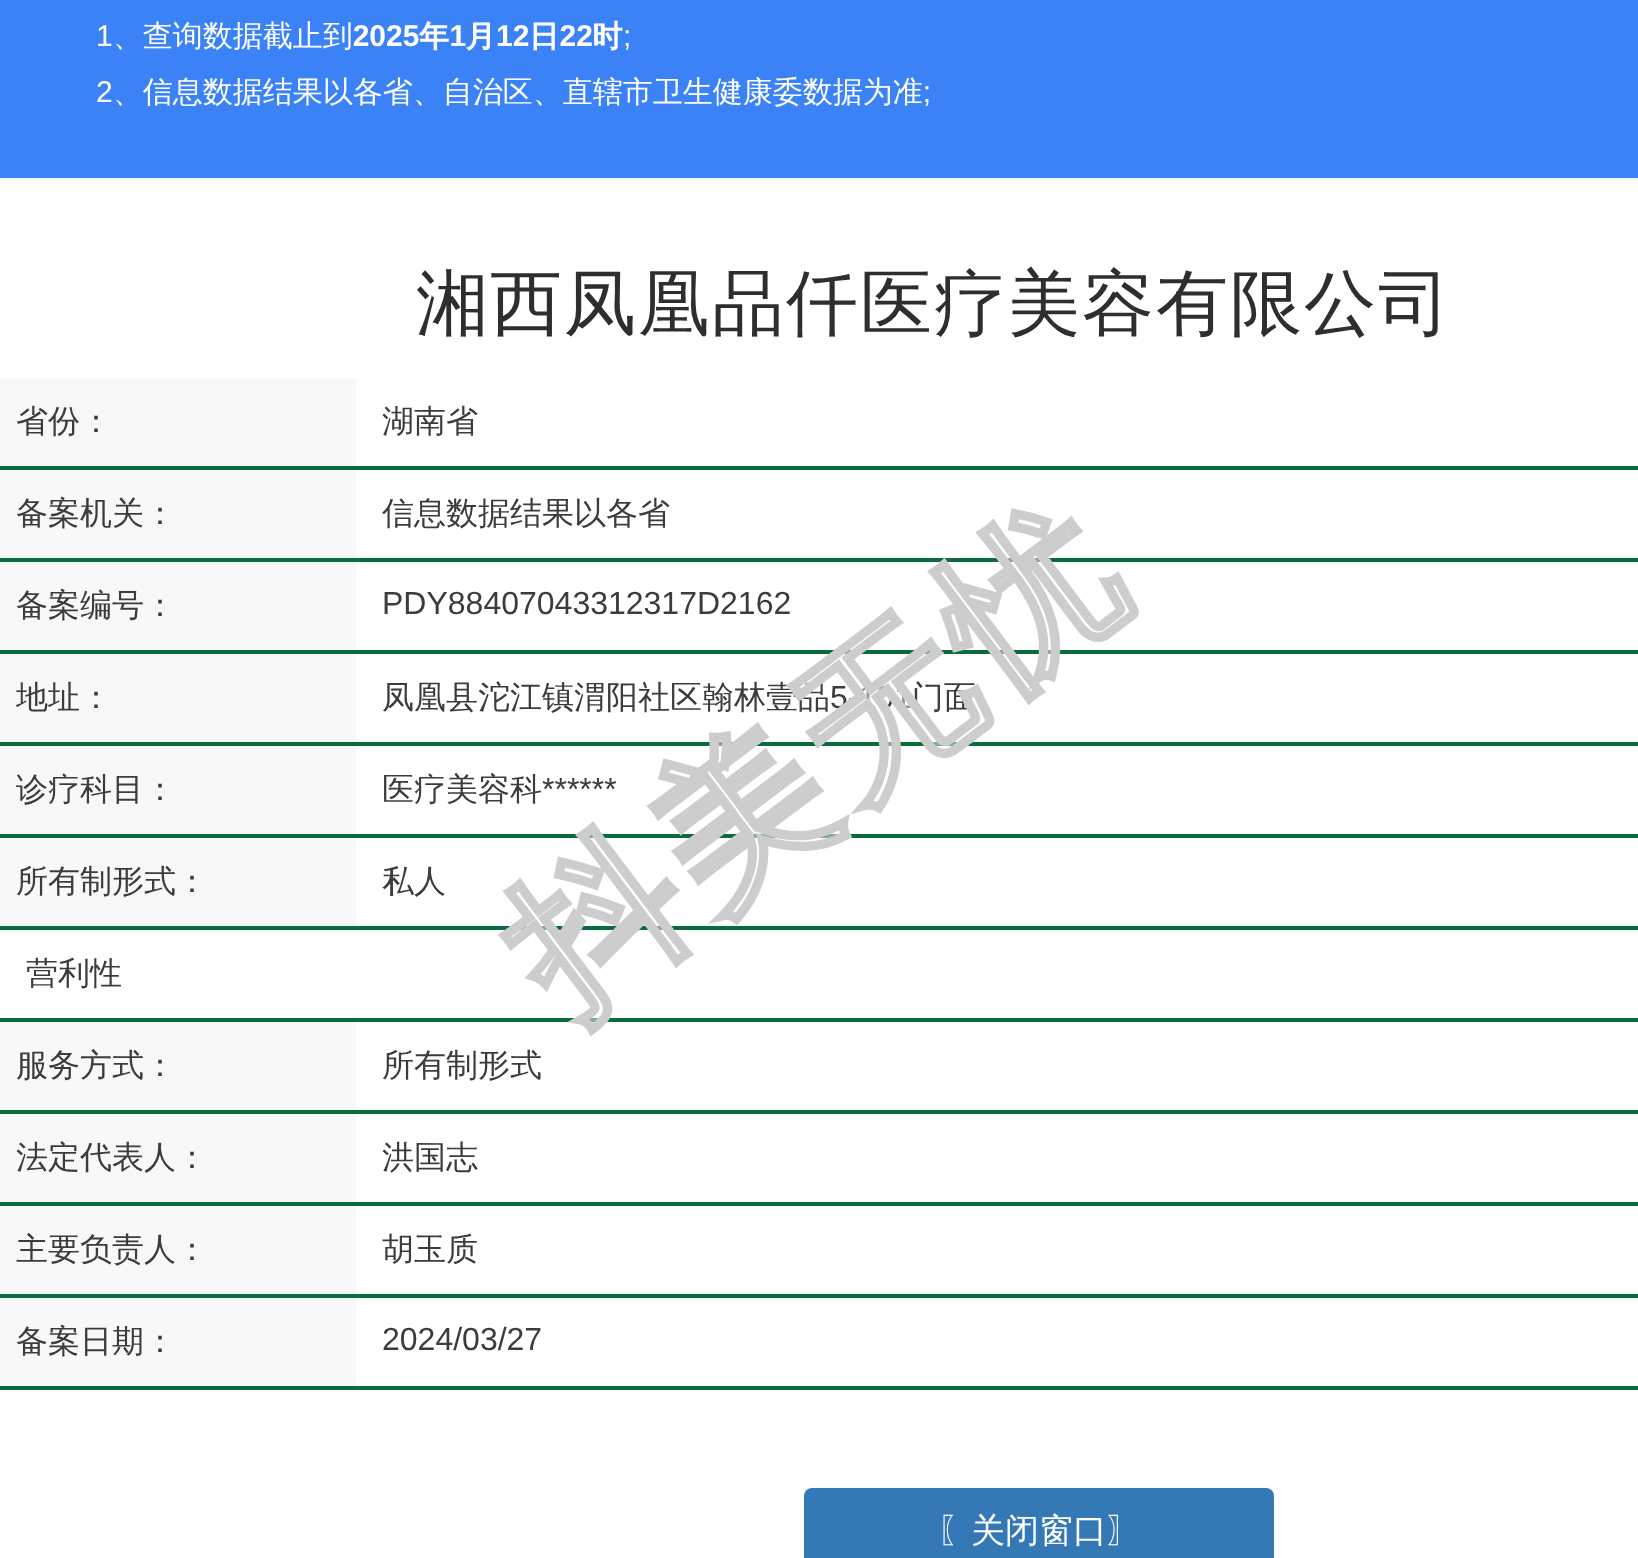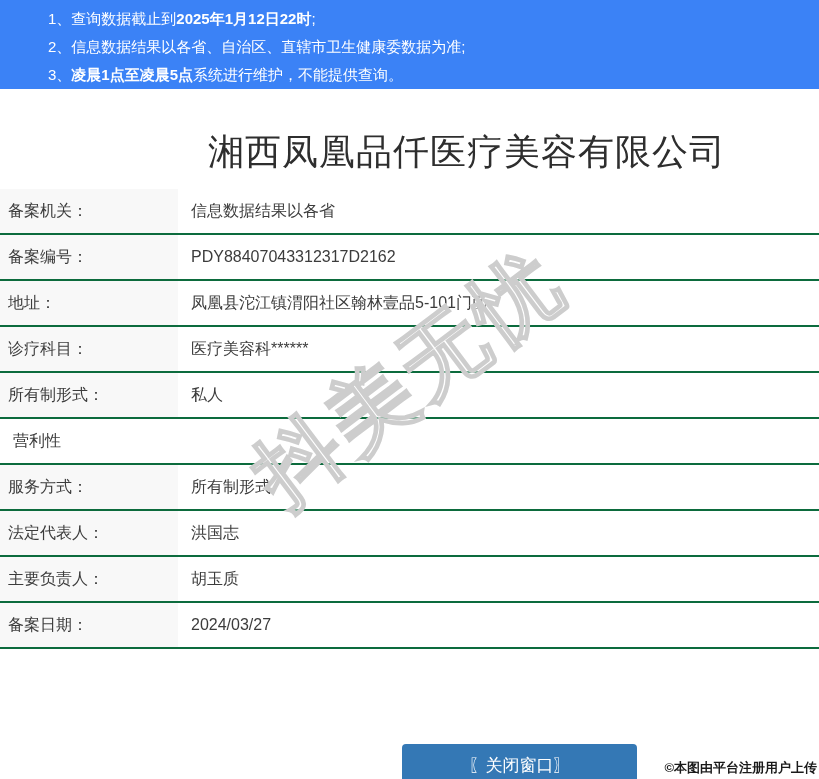--- a/index.html
+++ b/index.html
@@ -56,26 +56,29 @@
   }
 </style>
 </head>
 <body>
 
 <div class="page">
 
   <div class="banner">
     <div class="notice-line"><span>1、</span><span>查询数据截止到</span><b>2025年1月12日22时</b><span>;</span></div>
     <div class="notice-line"><span>2、</span><span>信息数据结果以各省、自治区、直辖市卫生健康委数据为准;</span><b></b><span></span></div>
-    <div class="notice-line"><span>3、</span><span></span><b>凌晨1点至凌晨5点</b><span>系统进行维护，不能提供查询。</span></div>
   </div>
 
   <h1 class="title">湘西凤凰品仟医疗美容有限公司</h1>
 
   <div class="table">
+    <div class="row">
+      <div class="cell label">省份：</div>
+      <div class="cell value">湖南省</div>
+    </div>
 
     <div class="row">
       <div class="cell label">备案机关：</div>
       <div class="cell value">信息数据结果以各省</div>
     </div>
 
     <div class="row">
       <div class="cell label">备案编号：</div>
       <div class="cell value">PDY88407043312317D2162</div>
     </div>
@@ -117,15 +120,14 @@
     <div class="row">
       <div class="cell label">备案日期：</div>
       <div class="cell value">2024/03/27</div>
     </div>
   </div>
 
   <div class="watermark">抖美无忧</div>
 
   <button class="close-btn">〖关闭窗口〗</button>
 
-  <span class="credit">©本图由平台注册用户上传</span>
 
 </div>
 
 </body></html>

